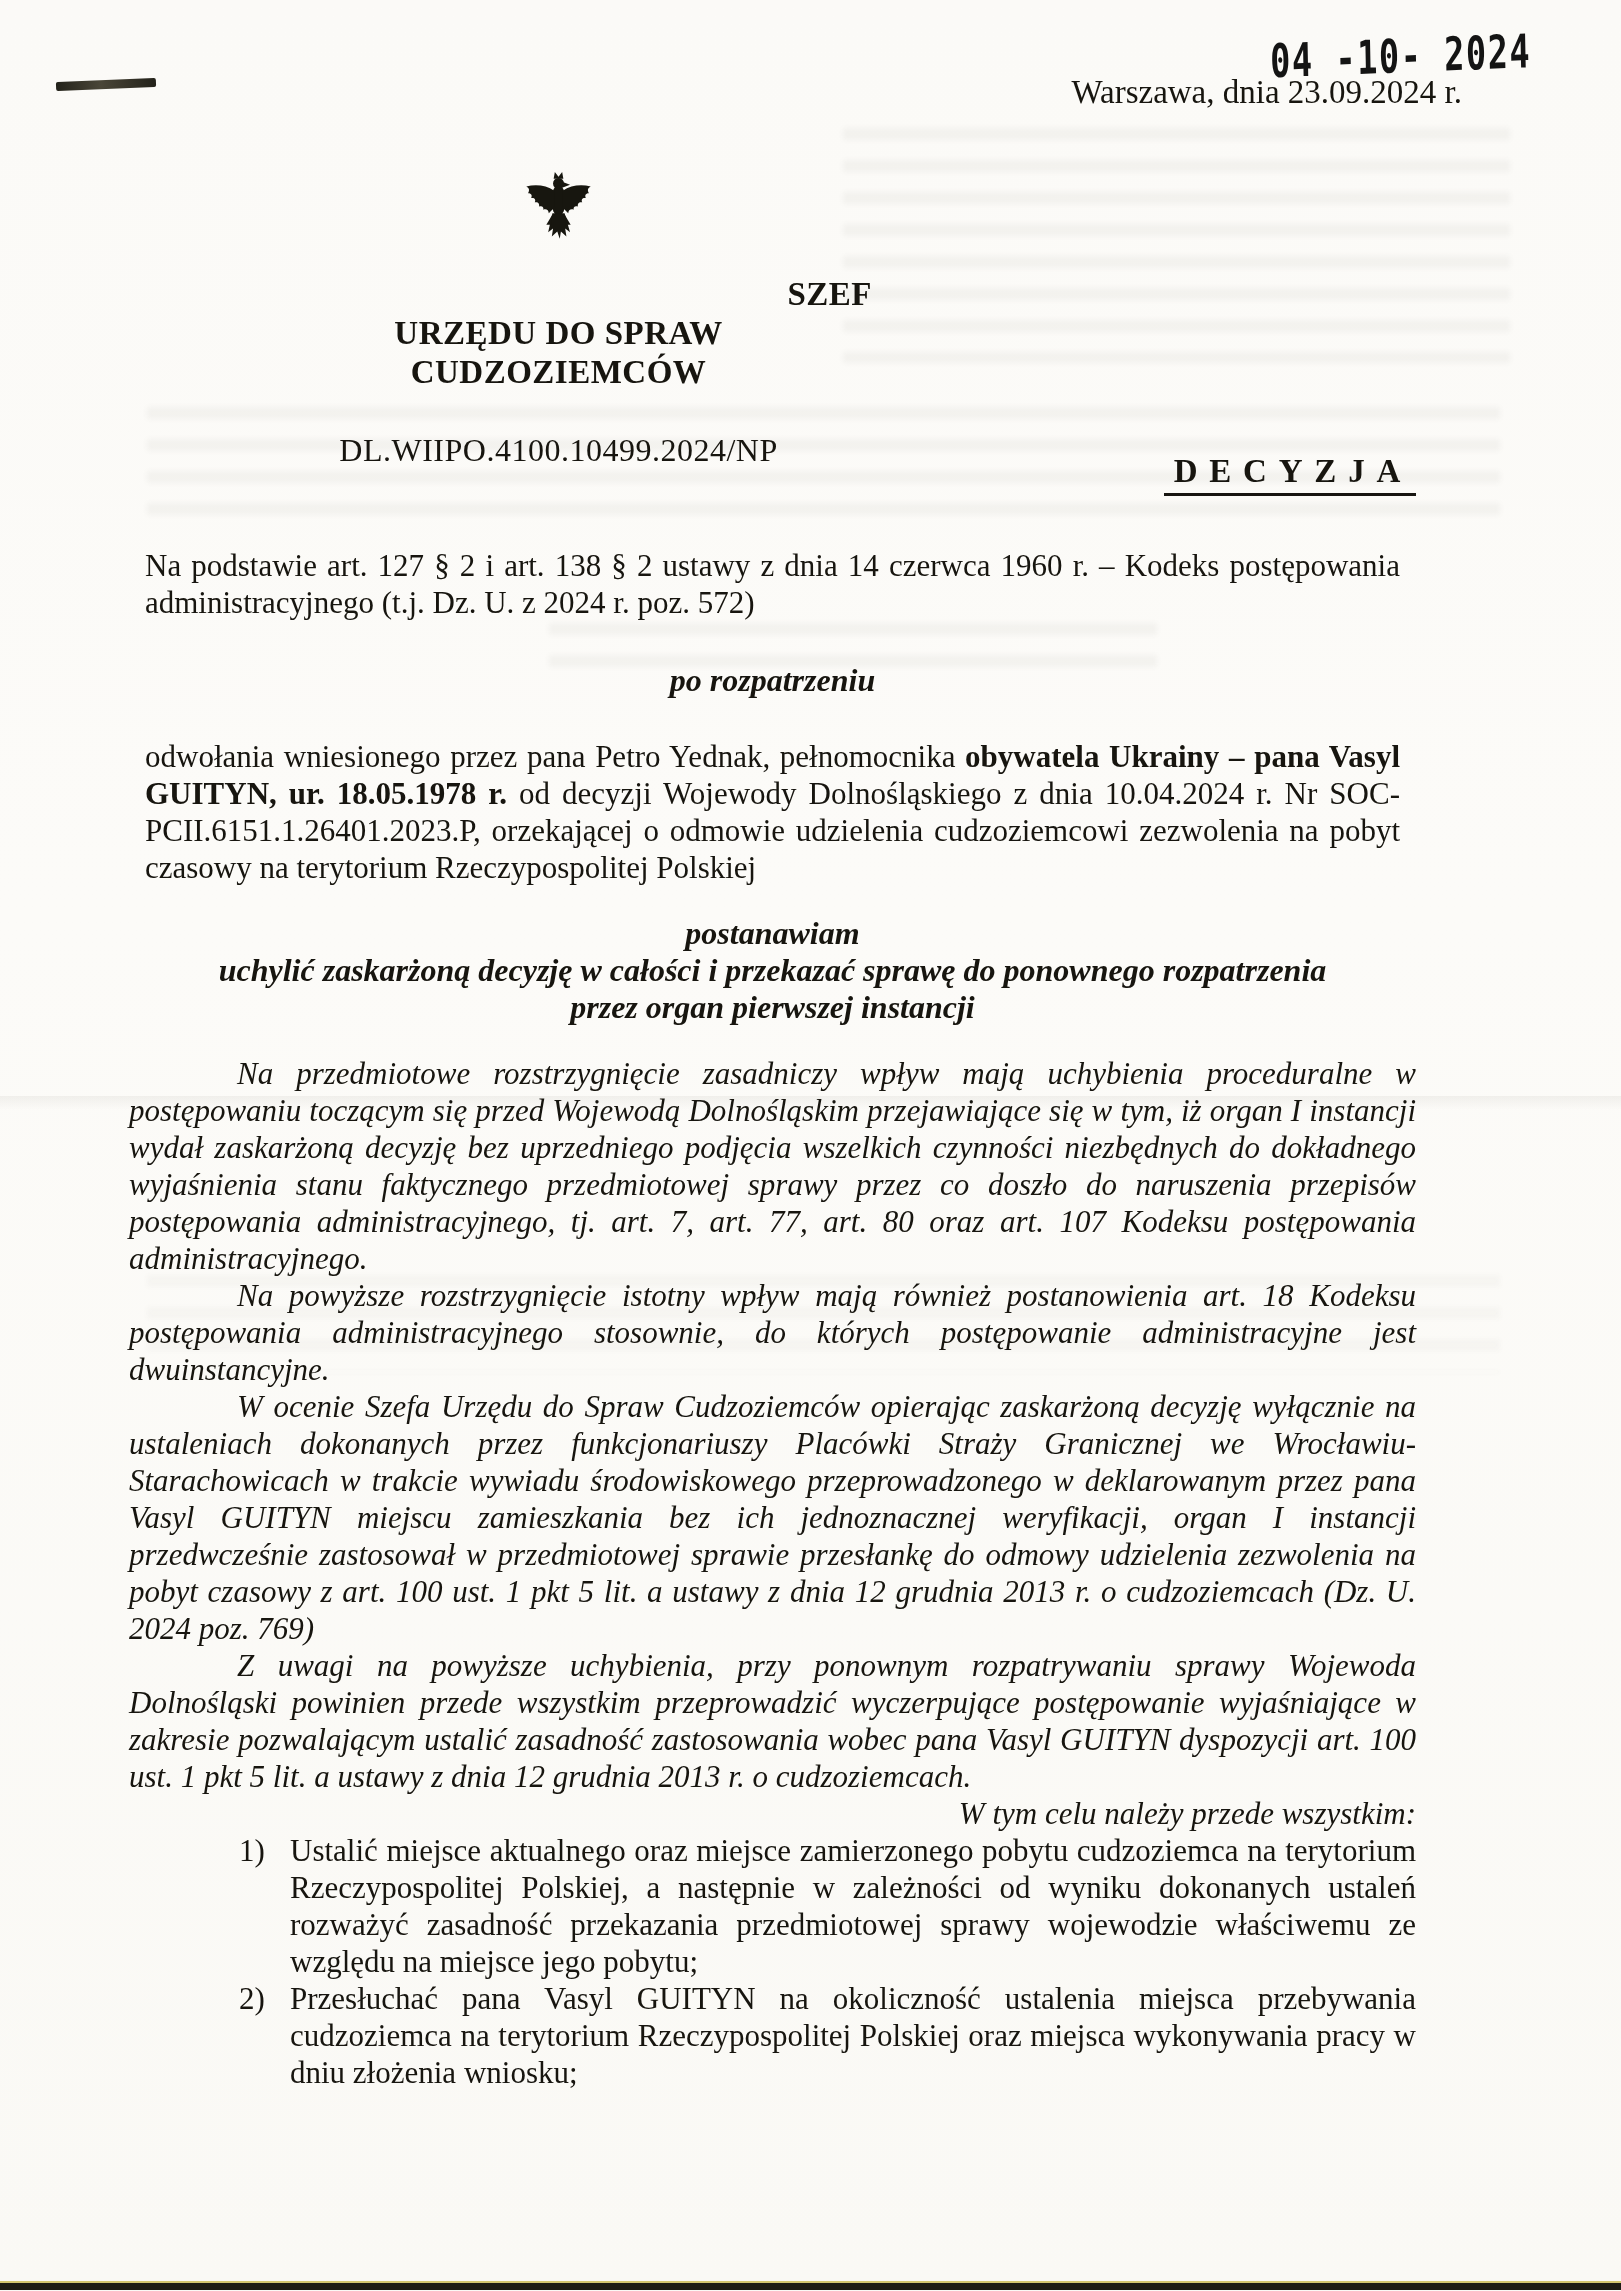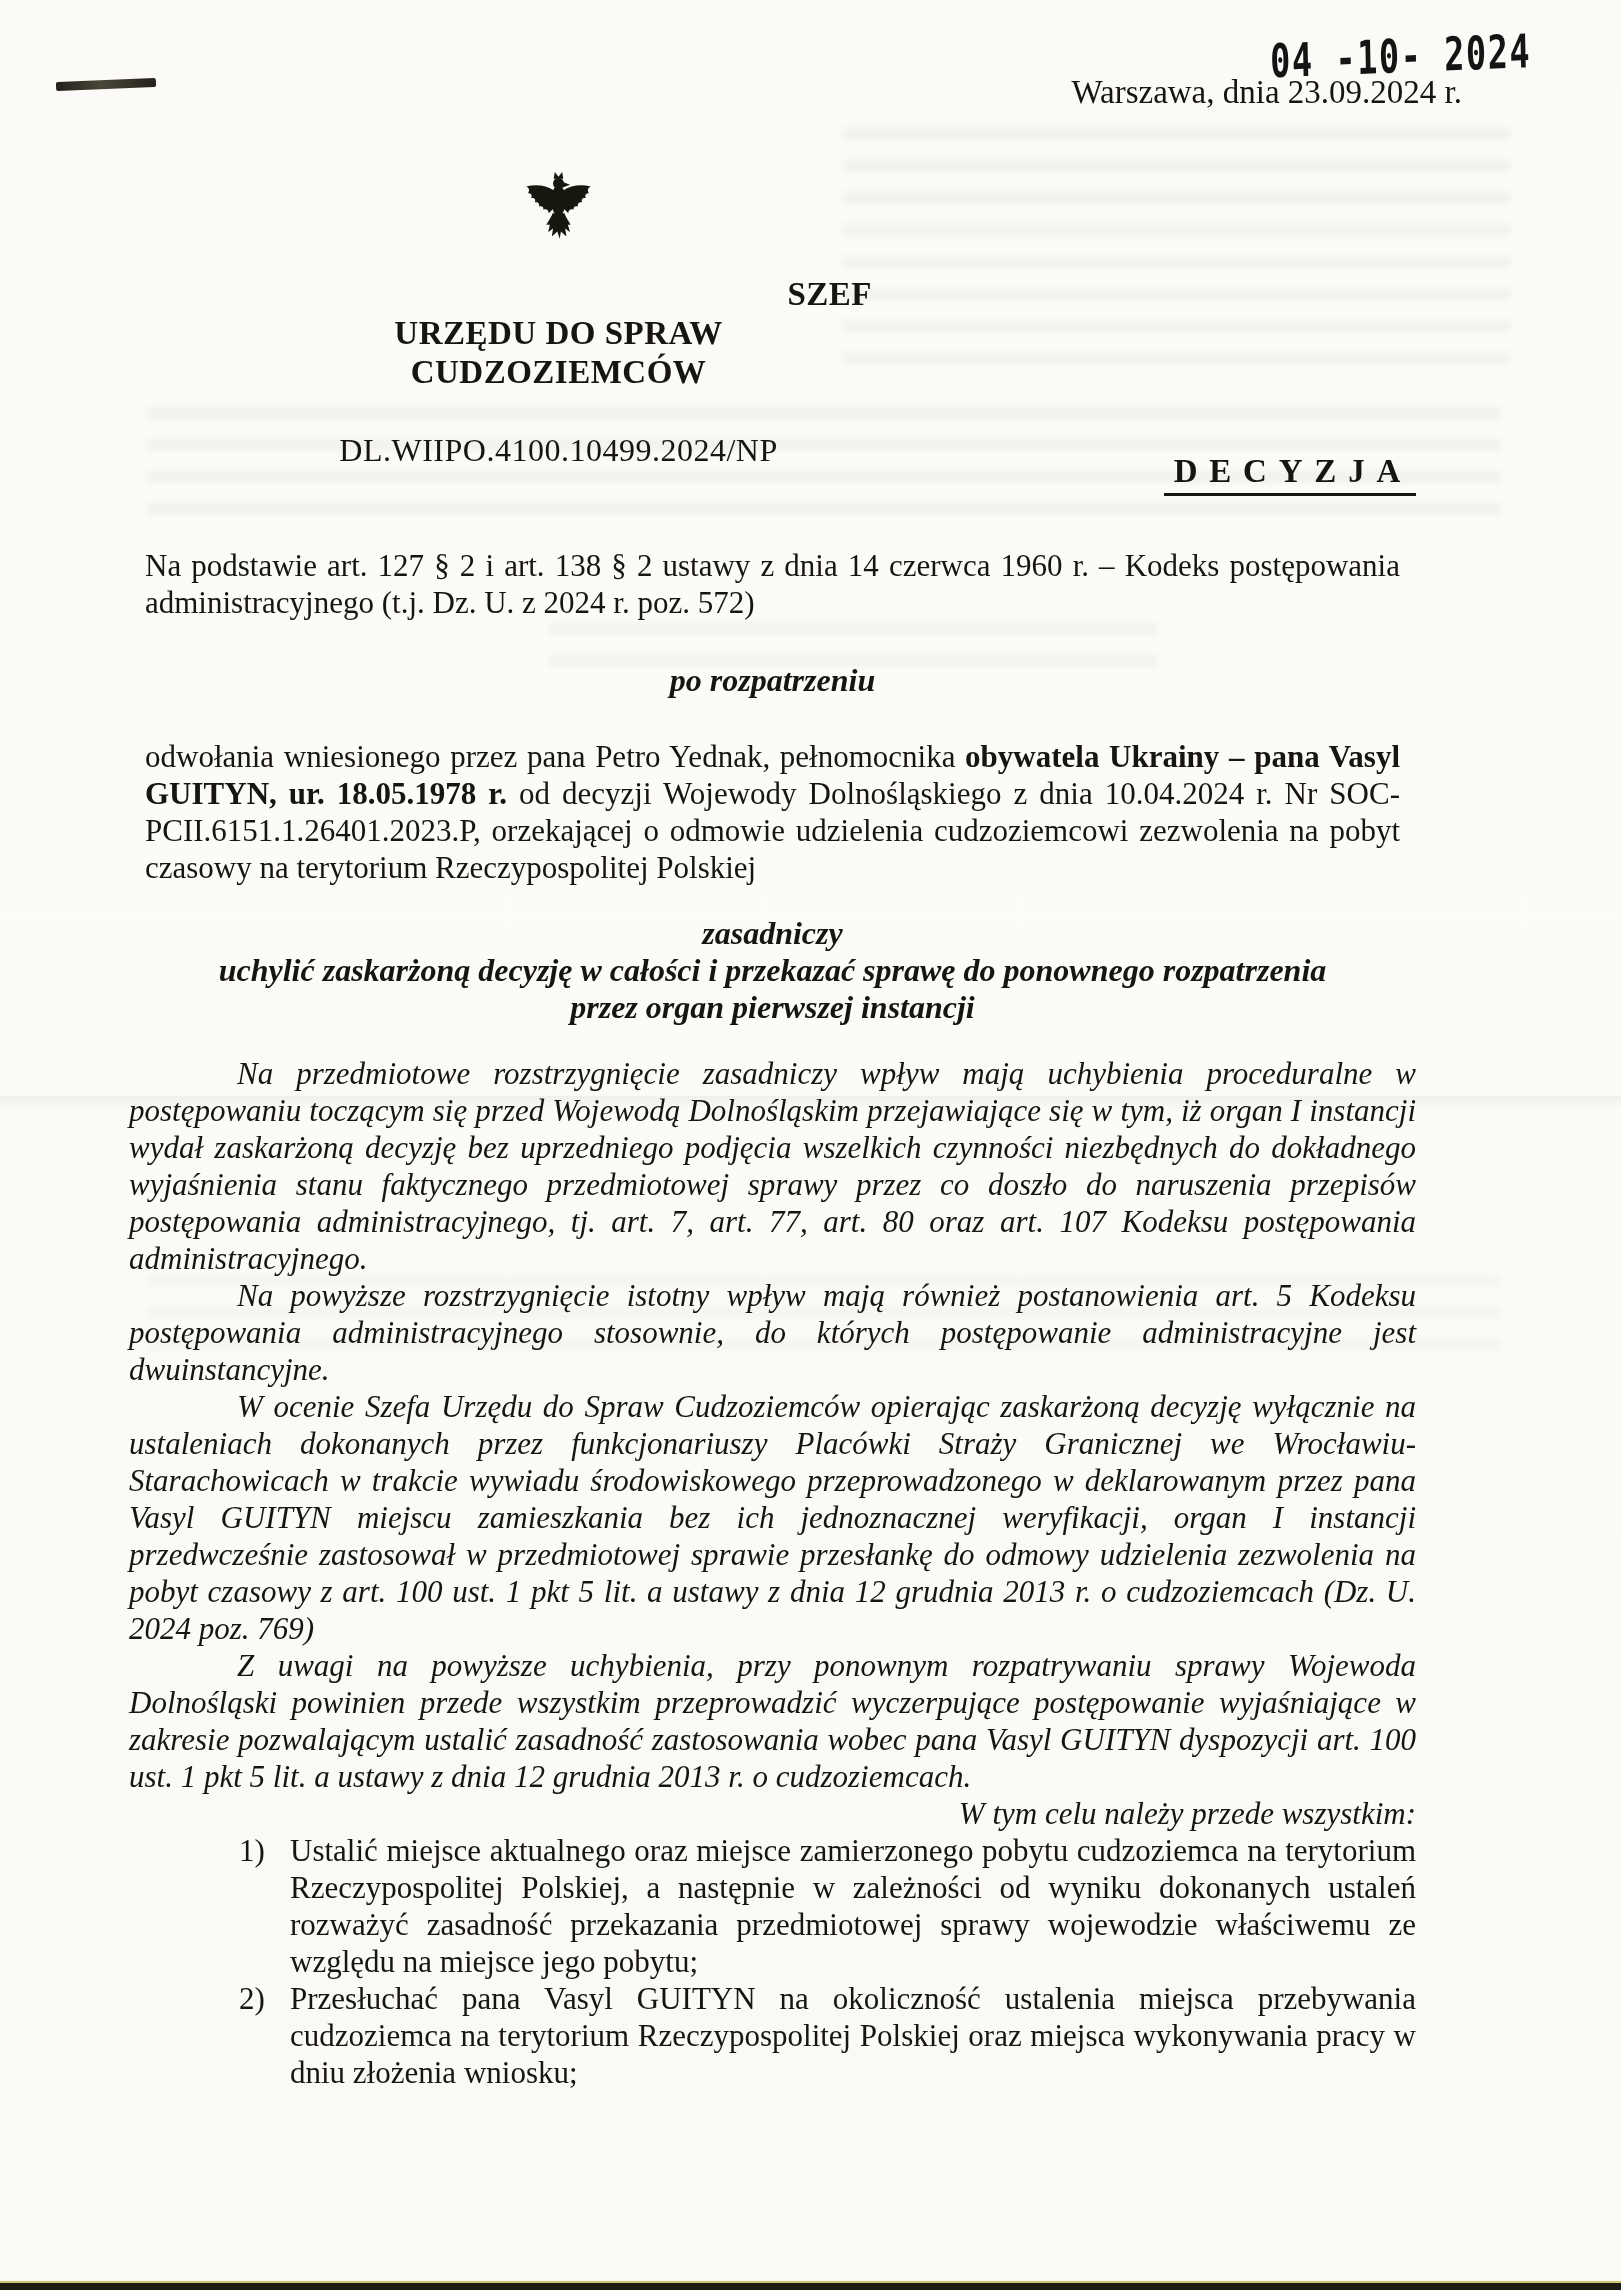--- a/index.html
+++ b/index.html
@@ -126,28 +126,28 @@
     <div class="decyzja-wrap">
       <span class="decyzja">DECYZJA</span>
     </div>
 
     <p class="para">Na podstawie art. 127 § 2 i art. 138 § 2 ustawy z dnia 14 czerwca 1960 r. – Kodeks postępowania administracyjnego (t.j. Dz. U. z 2024 r. poz. 572)</p>
 
     <p class="center-line bi po-rozpatrzeniu">po rozpatrzeniu</p>
 
     <p class="para"><span>odwołania wniesionego przez pana Petro Yednak, pełnomocnika </span><b class="inline-bold">obywatela Ukrainy – pana Vasyl GUITYN, ur. 18.05.1978 r.</b><span> od decyzji Wojewody Dolnośląskiego z dnia 10.04.2024 r. Nr SOC-PCII.6151.1.26401.2023.P, orzekającej o odmowie udzielenia cudzoziemcowi zezwolenia na pobyt czasowy na terytorium Rzeczypospolitej Polskiej</span></p>
 
-    <p class="center-line bi postanawiam">zasadniczy</p>
+    <p class="center-line bi postanawiam">postanawiam</p>
     <p class="center-line bi resolution">uchylić zaskarżoną decyzję w całości i przekazać sprawę do ponownego rozpatrzenia</p>
     <p class="center-line bi resolution">przez organ pierwszej instancji</p>
 
     <div class="gap-sm"></div>
 
     <p class="para indent body-para">Na przedmiotowe rozstrzygnięcie zasadniczy wpływ mają uchybienia proceduralne w postępowaniu toczącym się przed Wojewodą Dolnośląskim przejawiające się w tym, iż organ I instancji wydał zaskarżoną decyzję bez uprzedniego podjęcia wszelkich czynności niezbędnych do dokładnego wyjaśnienia stanu faktycznego przedmiotowej sprawy przez co doszło do naruszenia przepisów postępowania administracyjnego, tj. art. 7, art. 77, art. 80 oraz art. 107 Kodeksu postępowania administracyjnego.</p>
-    <p class="para indent body-para">Na powyższe rozstrzygnięcie istotny wpływ mają również postanowienia art. 5 Kodeksu postępowania administracyjnego stosownie, do których postępowanie administracyjne jest dwuinstancyjne.</p>
+    <p class="para indent body-para">Na powyższe rozstrzygnięcie istotny wpływ mają również postanowienia art. 18 Kodeksu postępowania administracyjnego stosownie, do których postępowanie administracyjne jest dwuinstancyjne.</p>
     <p class="para indent body-para">W ocenie Szefa Urzędu do Spraw Cudzoziemców opierając zaskarżoną decyzję wyłącznie na ustaleniach dokonanych przez funkcjonariuszy Placówki Straży Granicznej we Wrocławiu-Starachowicach w trakcie wywiadu środowiskowego przeprowadzonego w deklarowanym przez pana Vasyl GUITYN miejscu zamieszkania bez ich jednoznacznej weryfikacji, organ I instancji przedwcześnie zastosował w przedmiotowej sprawie przesłankę do odmowy udzielenia zezwolenia na pobyt czasowy z art. 100 ust. 1 pkt 5 lit. a ustawy z dnia 12 grudnia 2013 r. o cudzoziemcach (Dz. U. 2024 poz. 769)</p>
     <p class="para indent body-para">Z uwagi na powyższe uchybienia, przy ponownym rozpatrywaniu sprawy Wojewoda Dolnośląski powinien przede wszystkim przeprowadzić wyczerpujące postępowanie wyjaśniające w zakresie pozwalającym ustalić zasadność zastosowania wobec pana Vasyl GUITYN dyspozycji art. 100 ust. 1 pkt 5 lit. a ustawy z dnia 12 grudnia 2013 r. o cudzoziemcach.</p>
     <p class="body-para indent" style="text-align:right;">W tym celu należy przede wszystkim:</p>
 
     <div class="list-item">
       <div class="list-num">1)</div>
       <div class="list-text">Ustalić miejsce aktualnego oraz miejsce zamierzonego pobytu cudzoziemca na terytorium Rzeczypospolitej Polskiej, a następnie w zależności od wyniku dokonanych ustaleń rozważyć zasadność przekazania przedmiotowej sprawy wojewodzie właściwemu ze względu na miejsce jego pobytu;</div>
     </div>
     <div class="list-item">
       <div class="list-num">2)</div>

